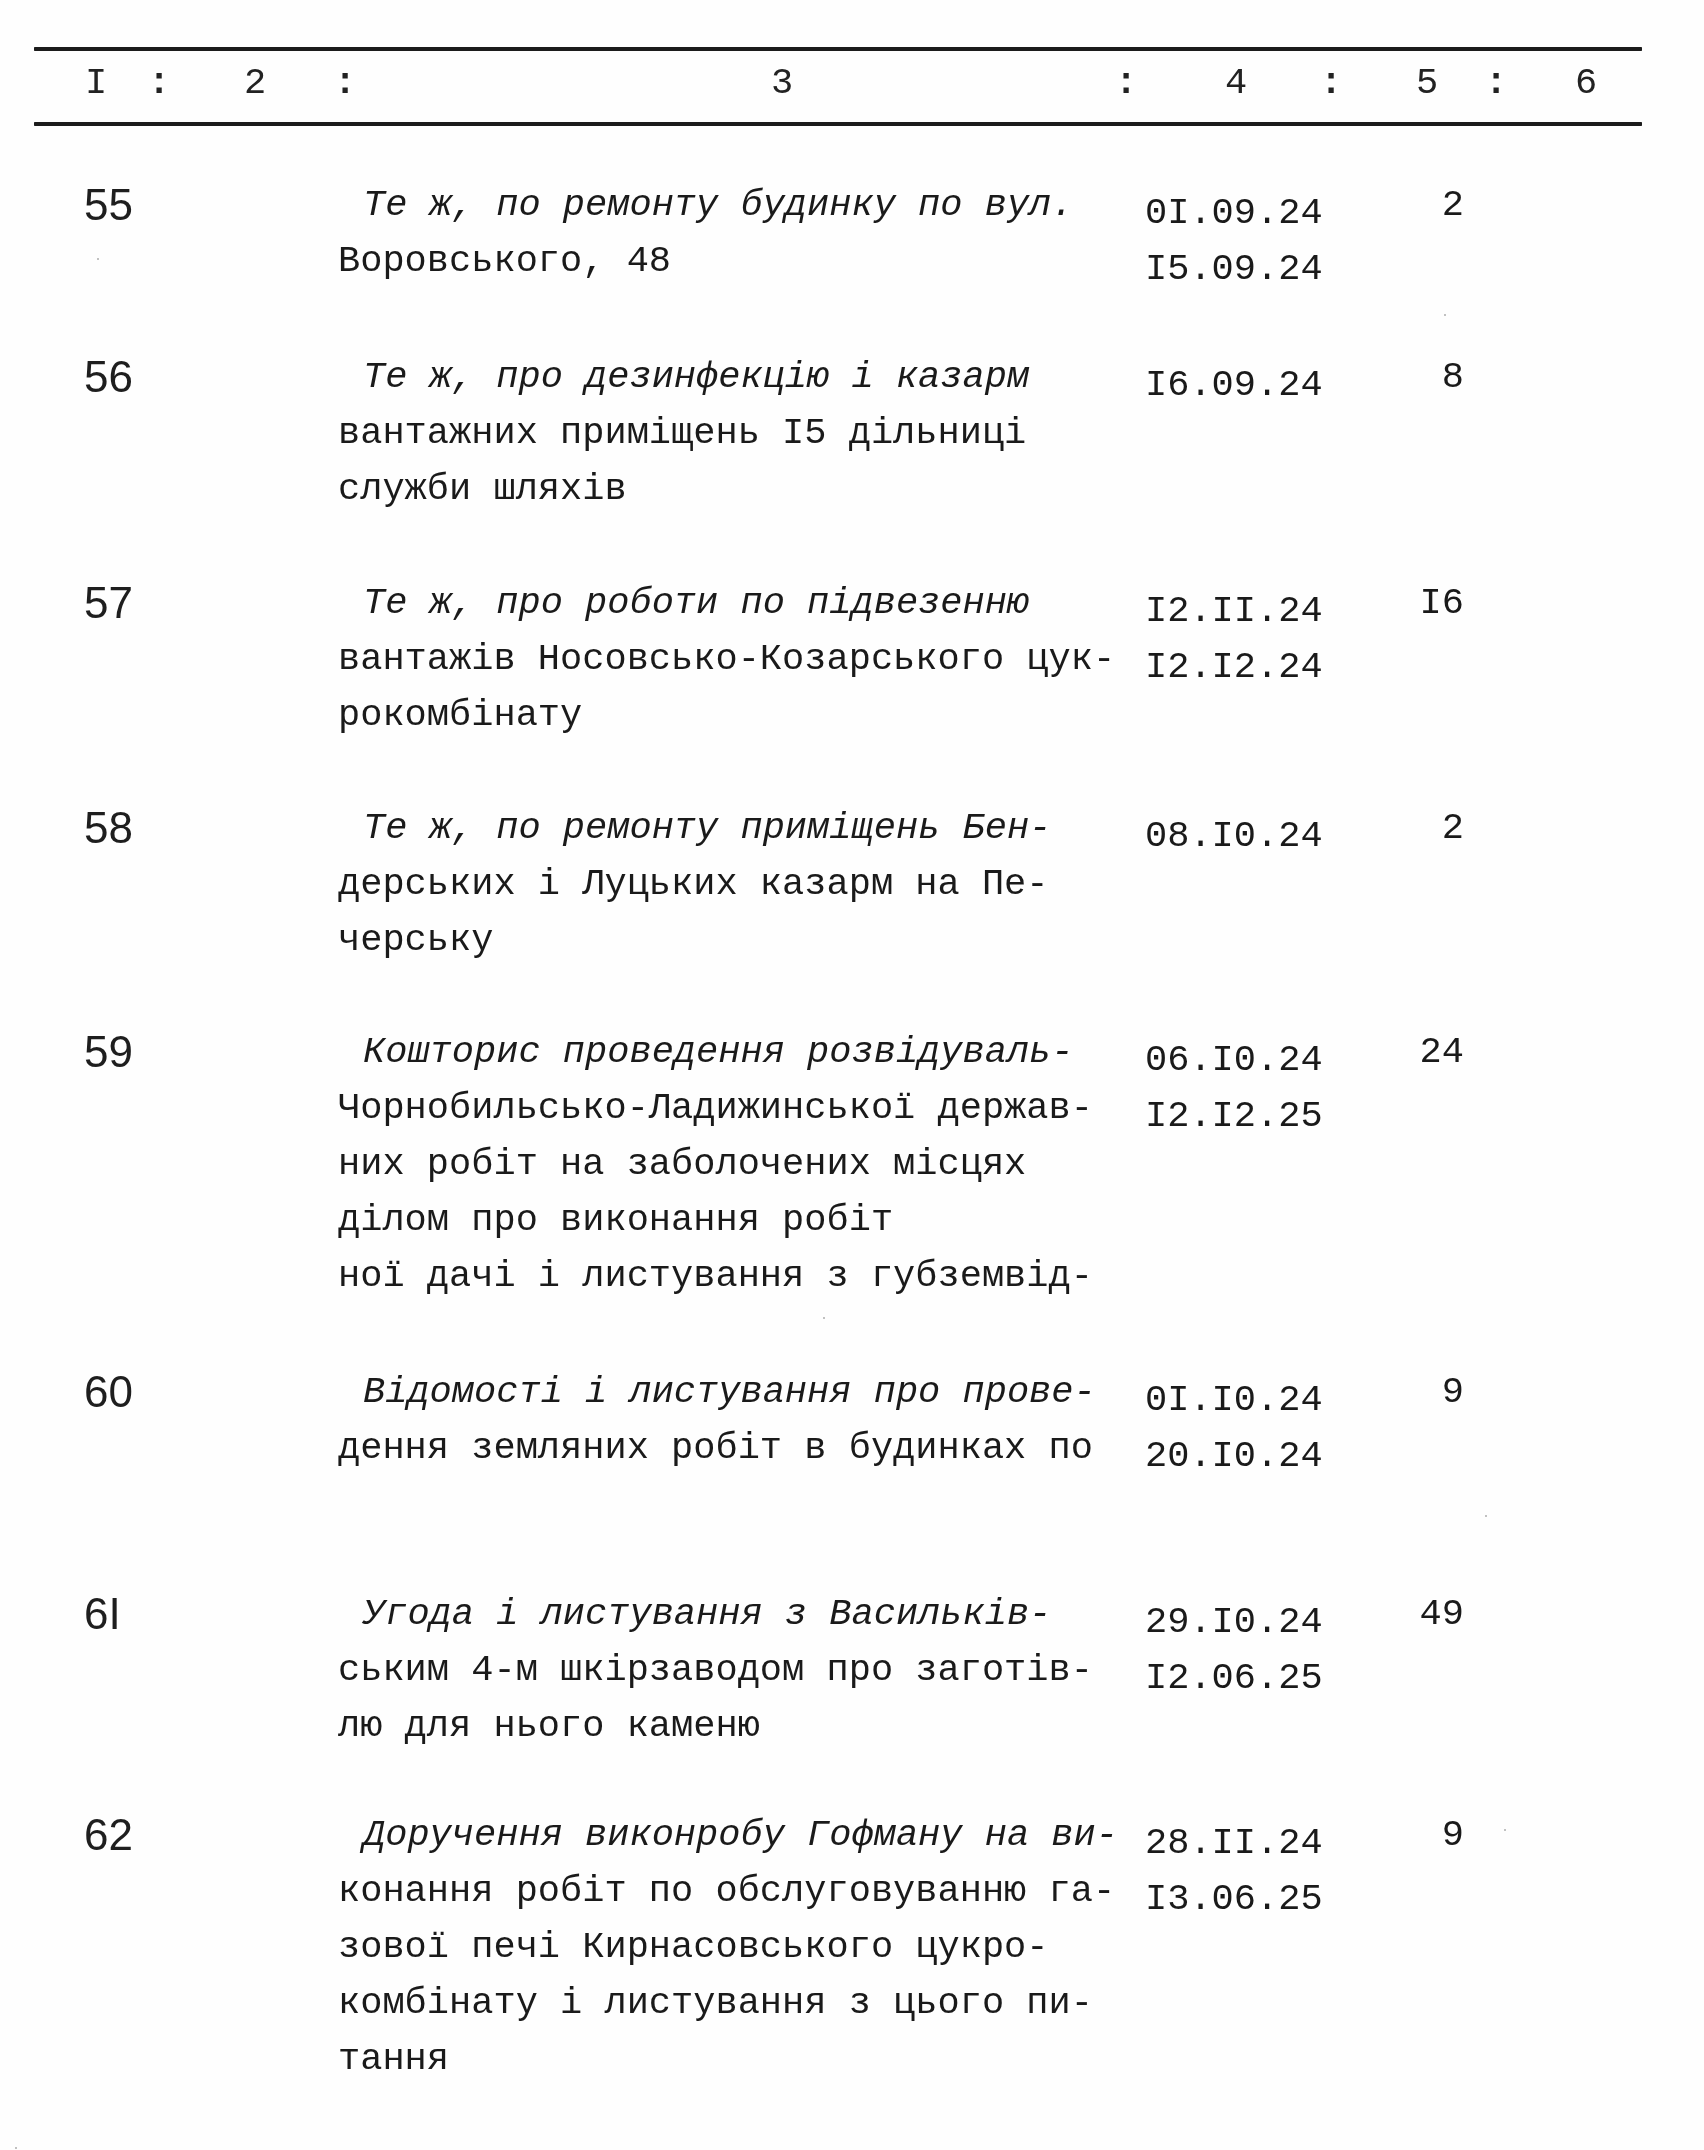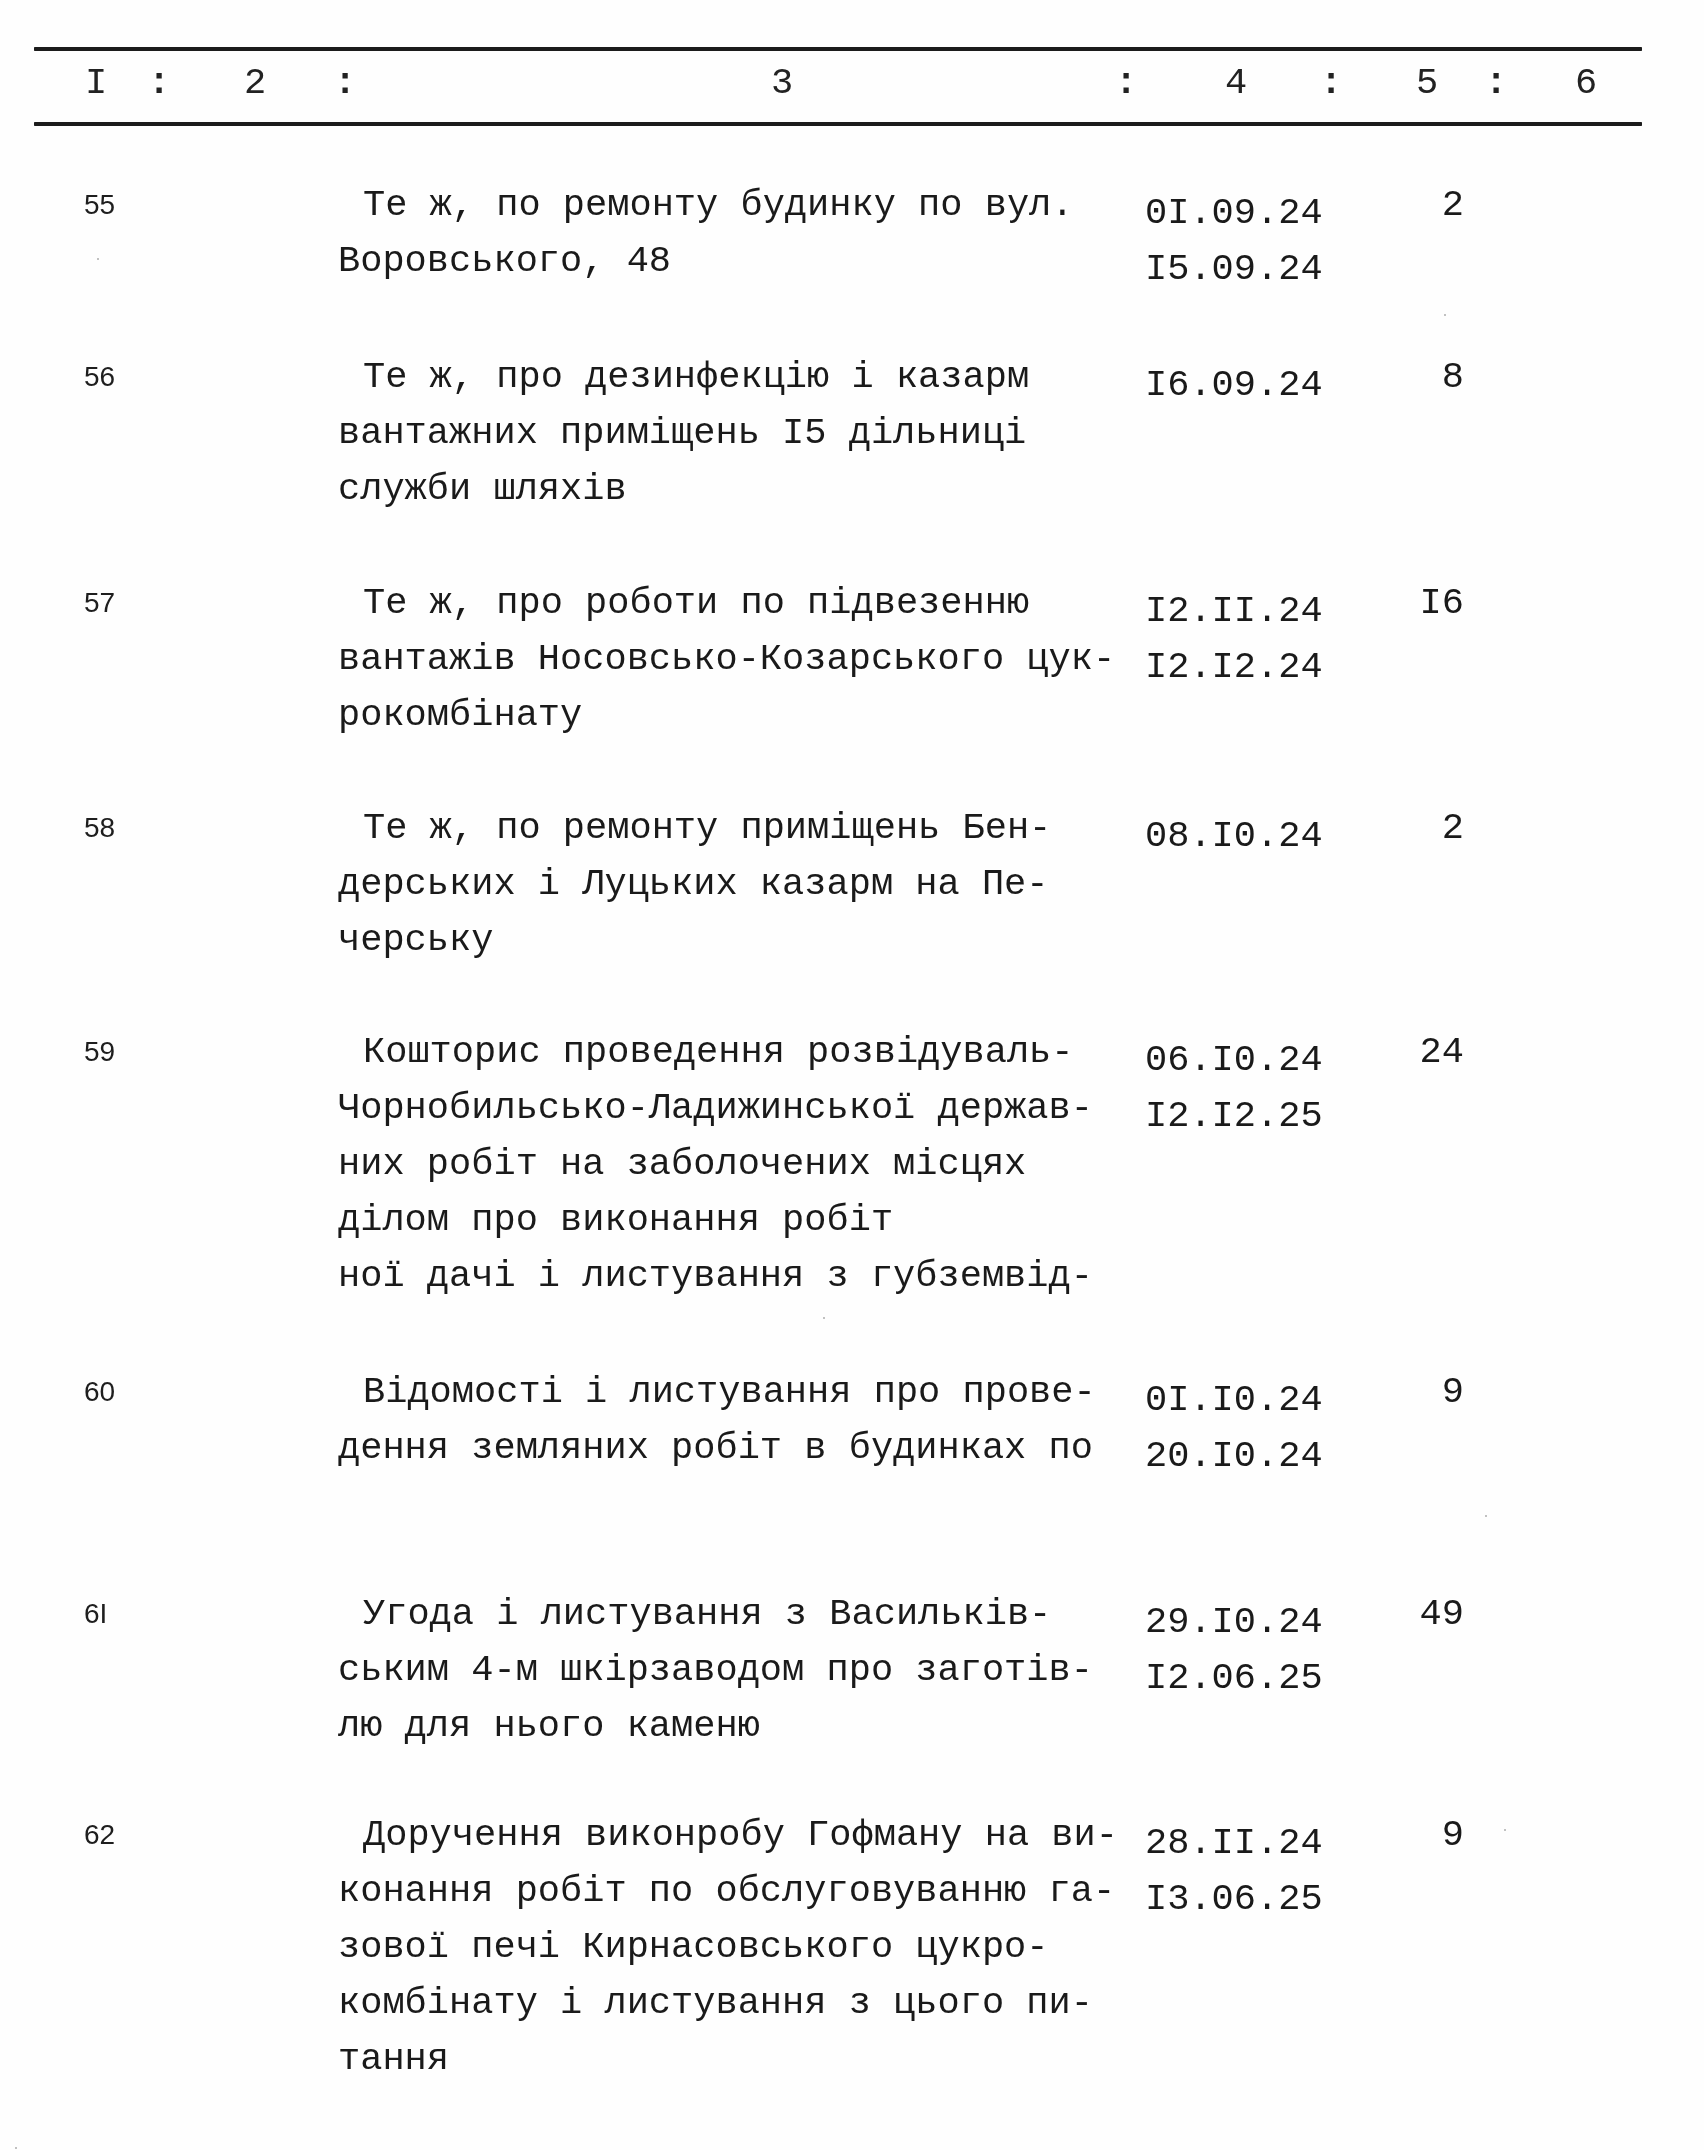--- a/index.html
+++ b/index.html
@@ -47,41 +47,42 @@
     .entry {
       position: absolute;
       left: 0;
       width: 1705px;
     }
     .num {
       position: absolute;
       left: 84px;
       top: 0;
       font-family: "Liberation Sans", "DejaVu Sans", sans-serif;
-      font-size: 28px;
+      font-size: 44px;
       line-height: 56px;
       color: #1e1e1e;
     }
     .title {
       position: absolute;
       left: 338px;
       top: 0;
       width: 808px;
       font-size: 37px;
       line-height: 56px;
       letter-spacing: 0px;
       color: #1a1a1a;
     }
     .title .line {
       display: block;
       white-space: pre;
       height: 56px;
     }
     .title .line.first {
       padding-left: 25px;
+      font-style: italic;
     }
     .dates {
       position: absolute;
       left: 1145px;
       top: 8px;
       font-size: 37px;
       line-height: 56px;
       color: #1a1a1a;
     }
     .dates .d {

